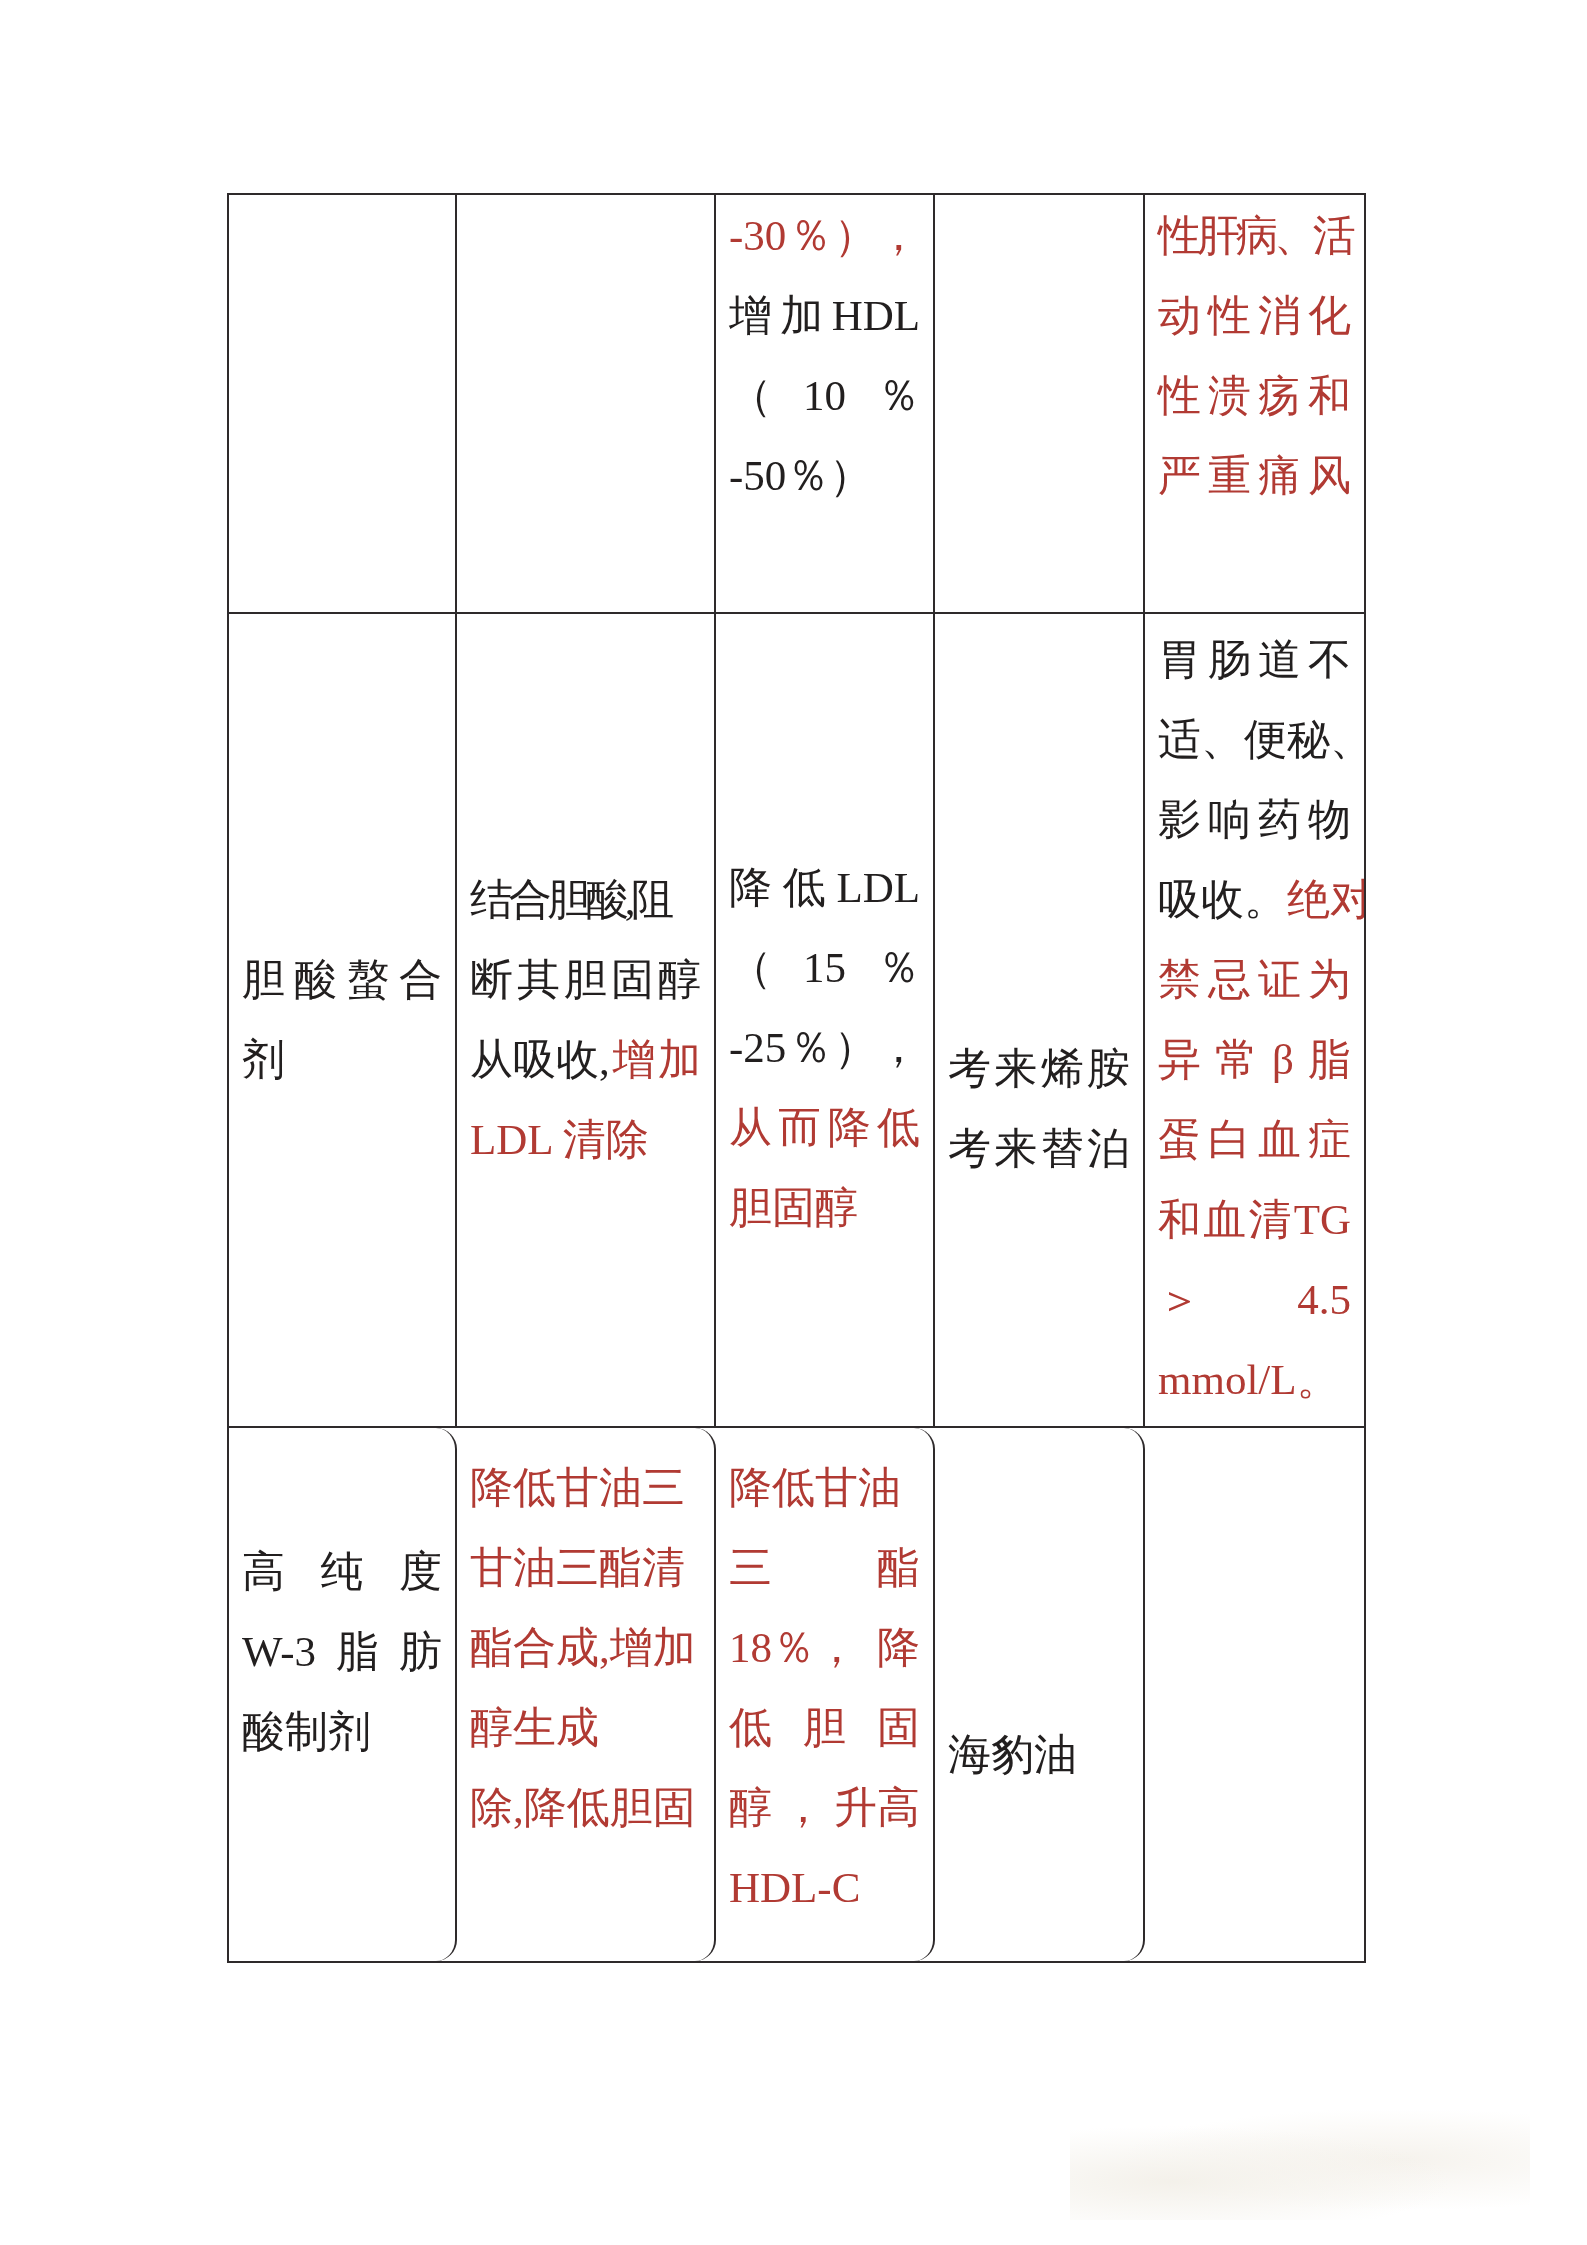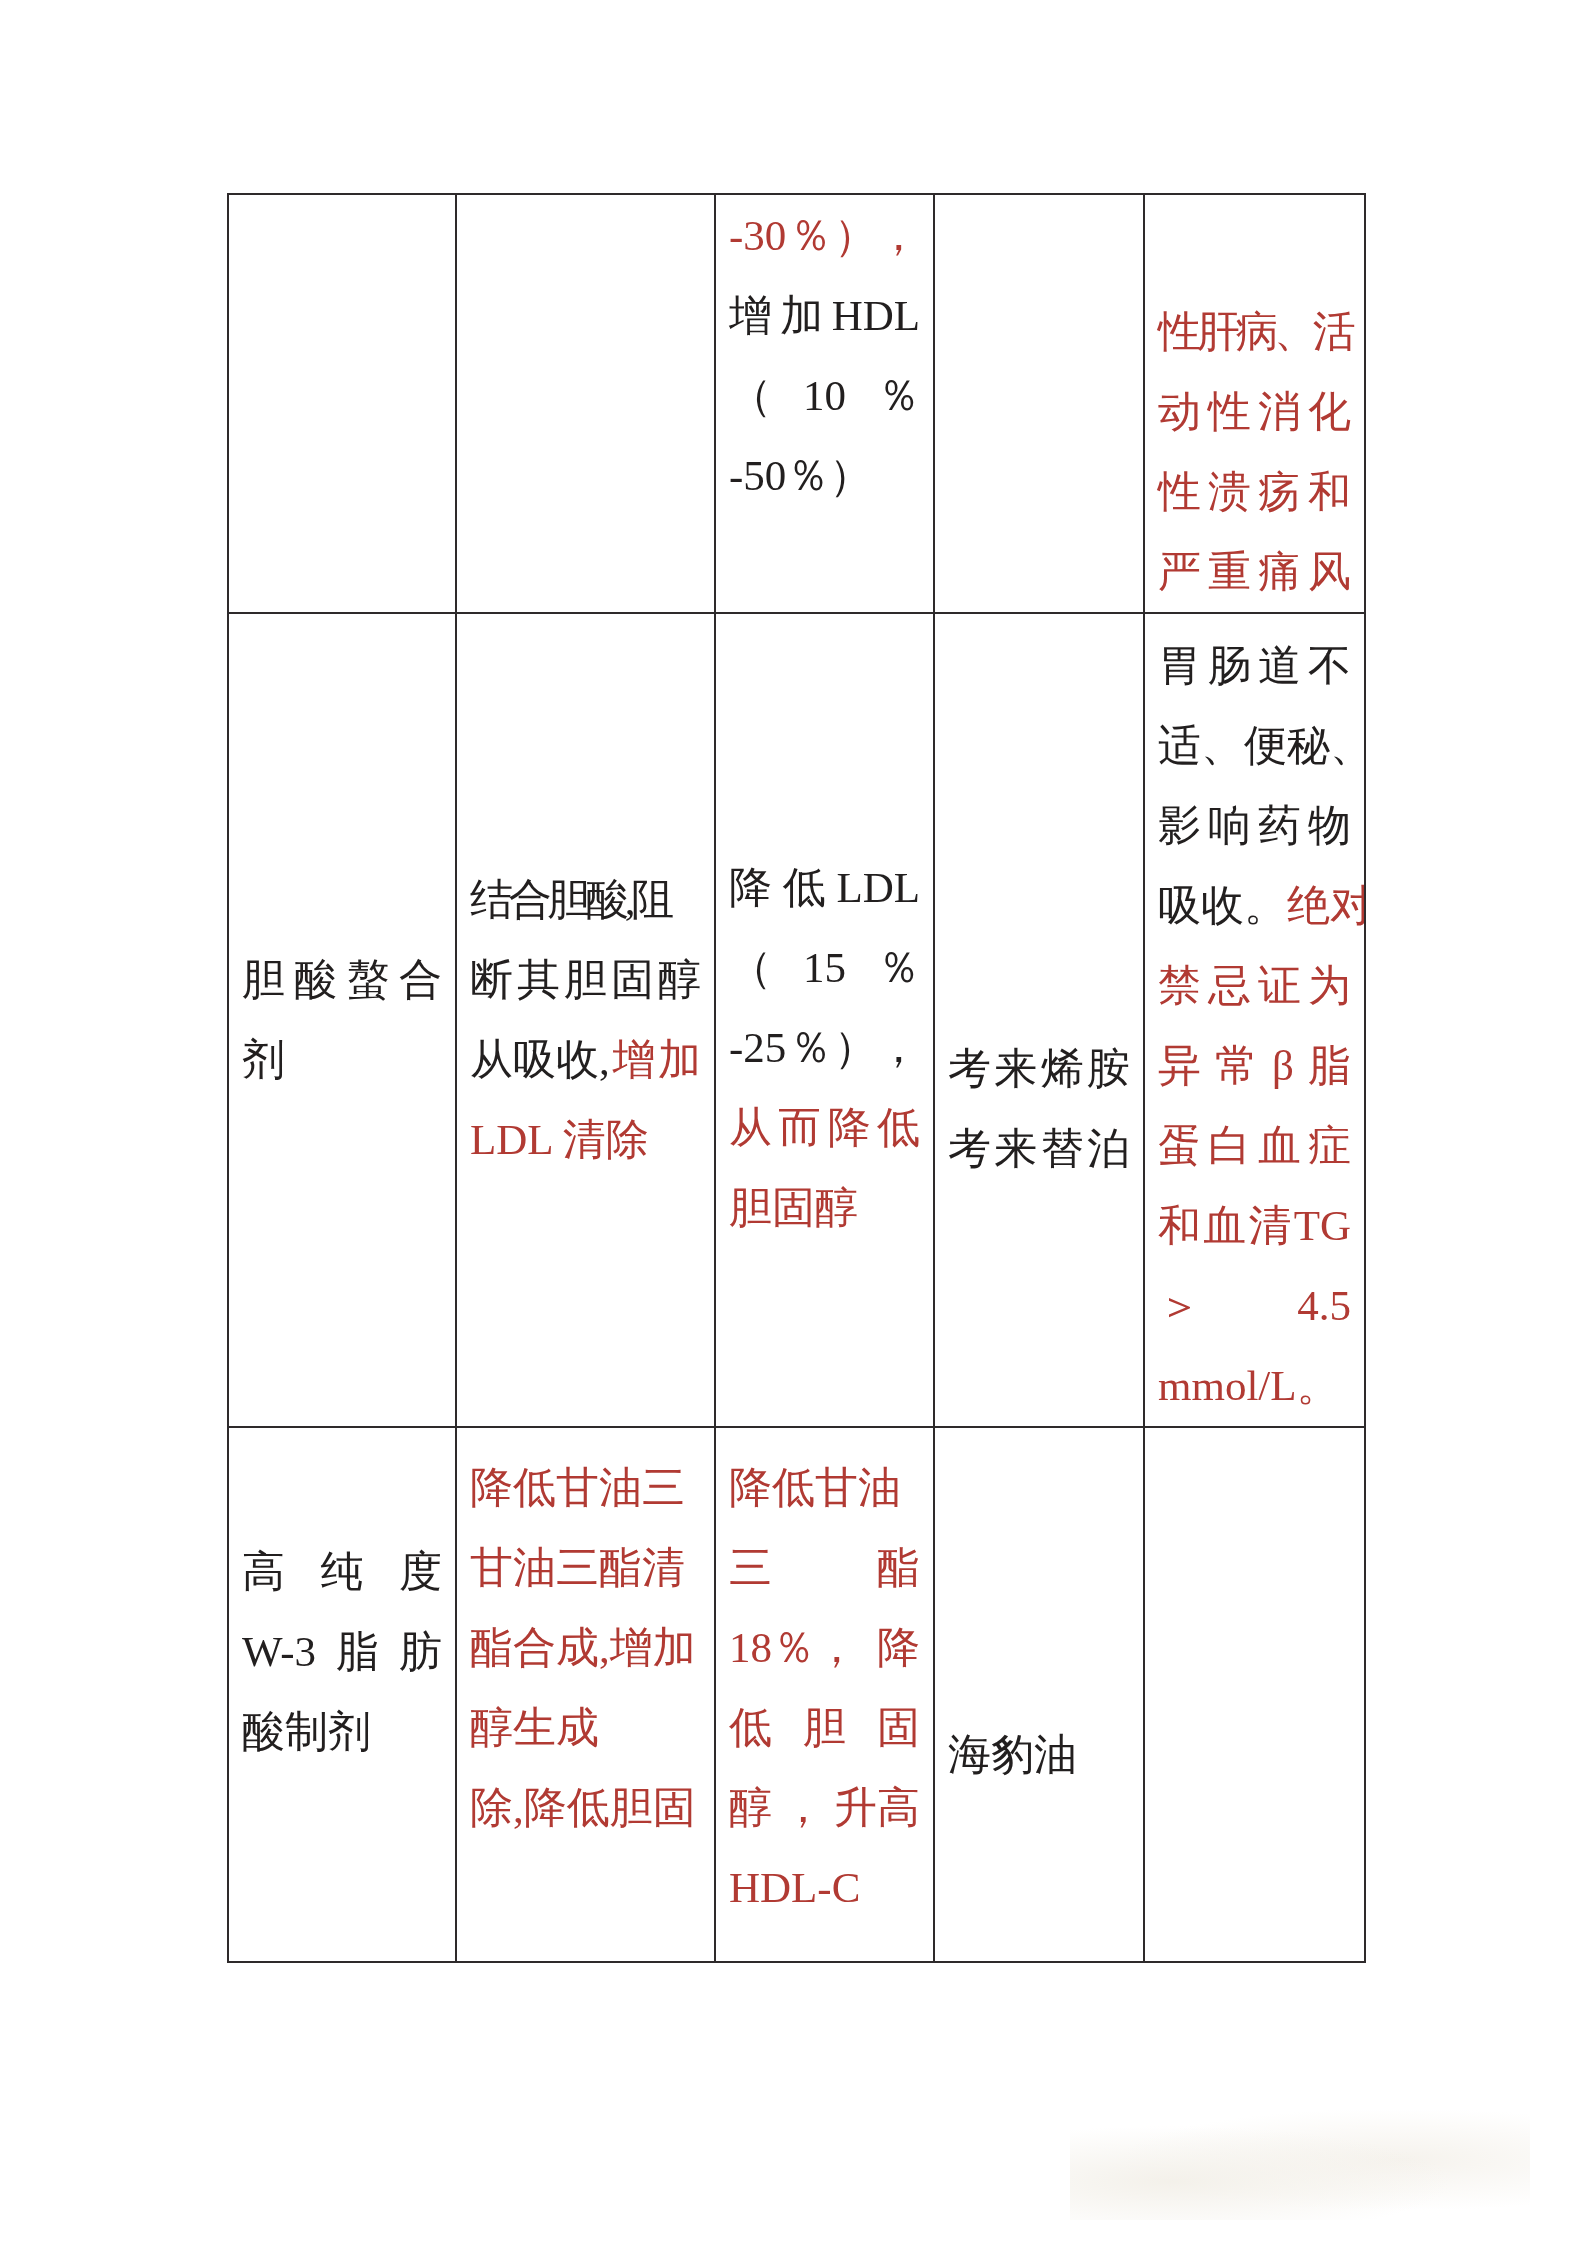--- a/index.html
+++ b/index.html
@@ -24,22 +24,22 @@
   }
   .cell {
     border-right: 2px solid var(--border, #2e2a2b);
     border-bottom: 2px solid var(--border, #2e2a2b);
     display: flex;
     flex-direction: column;
     justify-content: center;
     padding: 0 13px;
     overflow: hidden;
   }
-  .cell:nth-child(5n) { border-right: none; justify-content: flex-end; }
-  .cell:nth-child(n+11) { border-bottom: none; }
+  .cell:nth-child(5n) { border-right: none; }
+  .cell:nth-child(n+11) { border-bottom: none; border-radius: 21px; }
 
   .line {
     height: 80px;
     line-height: 80px;
     font-size: 43px;
     color: var(--ink, #221f1f);
     white-space: nowrap;
     flex: 0 0 auto;
   }
   .line.sp {

